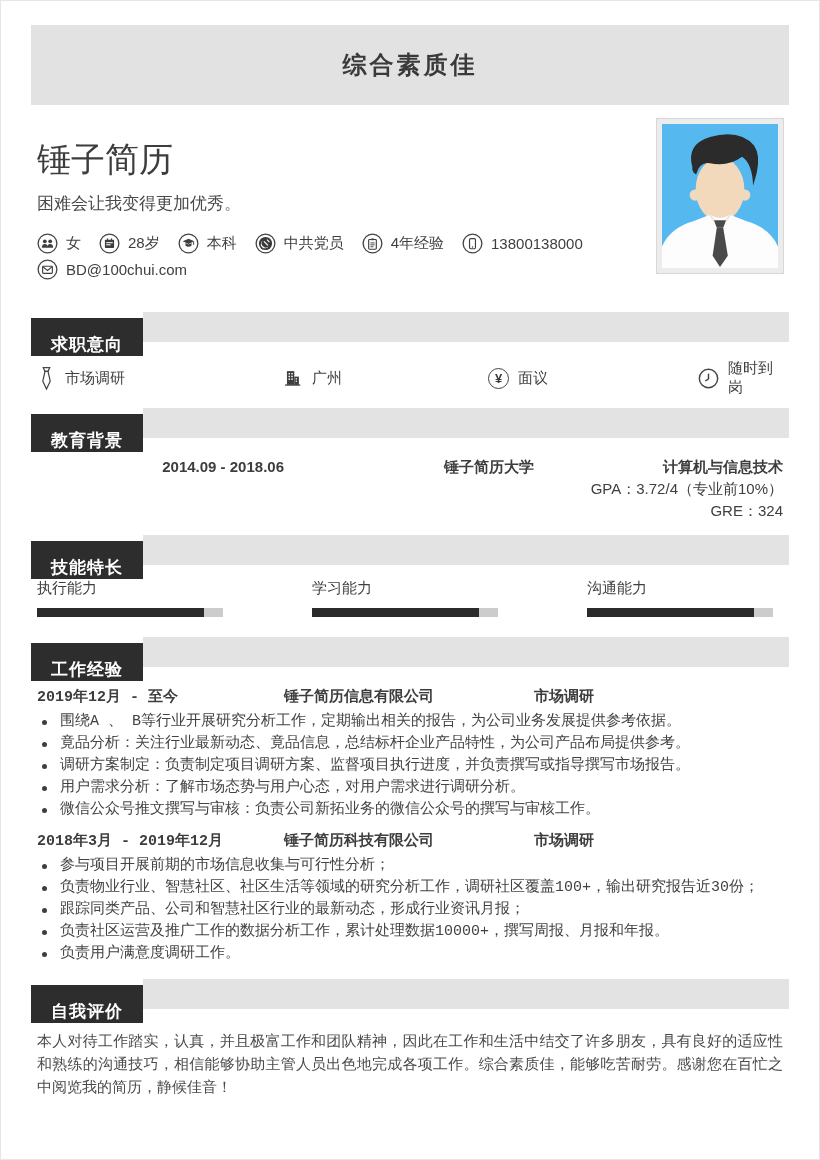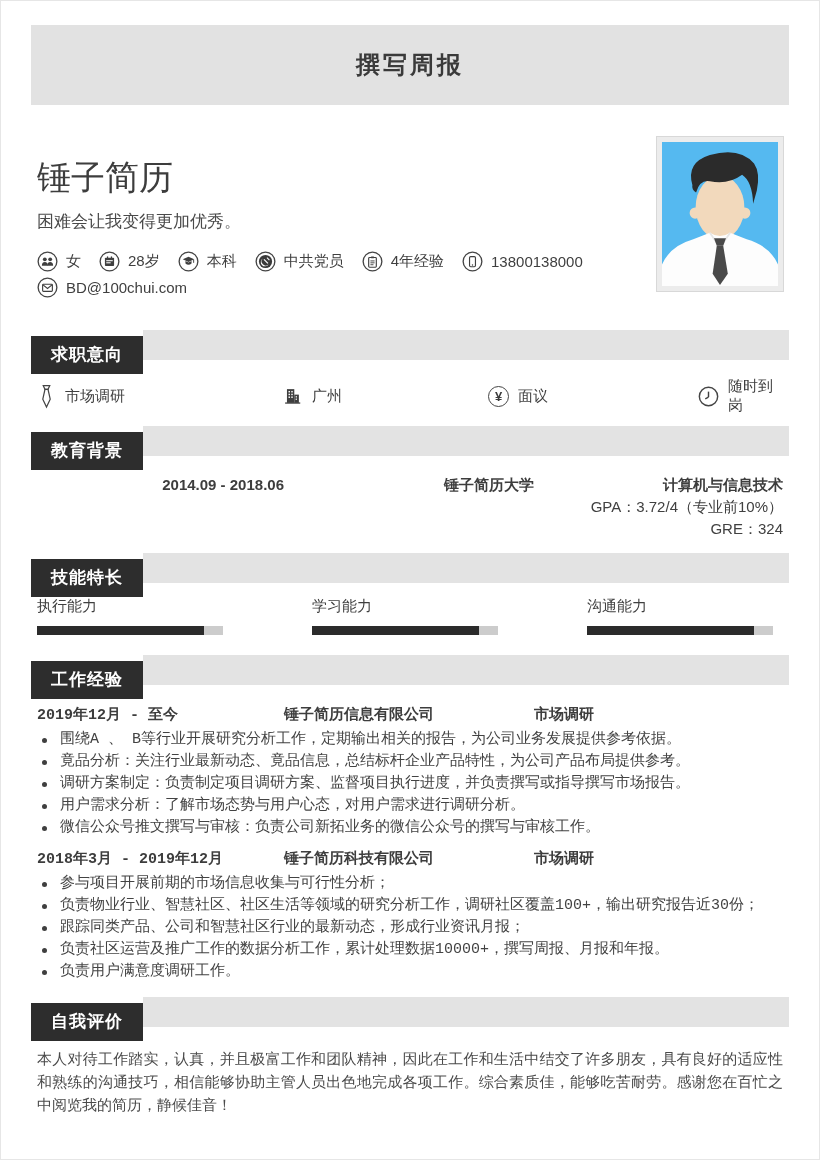--- a/index.html
+++ b/index.html
@@ -14,21 +14,21 @@
   .page { padding:24px 30px 0 30px; }
 
   
   .page-header {
     height:80px; background:#e2e2e2;
     display:flex; align-items:center; justify-content:center;
   }
   .page-header h2 { font-size:24px; font-weight:700; color:#3a3a3a; letter-spacing:3px; }
 
   
-  .profile { margin-top:52px; display:flex; justify-content:center; align-items:flex-start; padding:0 6px; }
+  .profile { margin-top:34px; display:flex; justify-content:center; align-items:flex-start; padding:0 6px; }
   .profile-left { flex:1; }
   .person-name { font-size:34px; font-weight:400; color:#3d3d3d; line-height:40px; }
   .motto { margin-top:14px; font-size:17px; line-height:21px; color:#4a4a4a; }
   .info-rows { margin-top:18px; }
   .info-row { display:flex; align-items:center; gap:18px; height:22px; margin-bottom:4px; }
   .info-item { display:flex; align-items:center; gap:8px; font-size:15px; color:#3f3f3f; }
   .cicon svg { display:block; }
 
   
   .avatar {
@@ -37,21 +37,21 @@
     border:5px solid #ececec;
     box-shadow:0 0 0 1px #d8d8d8;
     background:#55b9f0;
   }
   .avatar svg { display:block; width:100%; height:100%; }
 
   
   .section-header { display:flex; align-items:center; height:38px; }
   .section-header .label {
     background:#2d2d2d; color:#fff; height:38px; line-height:38px;
-    padding:0 20px; font-size:17px; font-weight:700; letter-spacing:1px; flex:0 0 auto;margin-top:20px;
+    padding:8px 20px; font-size:17px; font-weight:700; letter-spacing:1px; flex:0 0 auto;margin-top:20px;
   }
   .section-header .tail { flex:1; height:30px; background:#e3e3e3; }
 
   .sec-intent { margin-top:24px; }
   .sec-edu    { margin-top:14px; }
   .sec-skill  { margin-top:9px; }
   .sec-exp    { margin-top:16px; }
   .sec-eval   { margin-top:10px; }
 
   .content { padding:0 6px; }
@@ -92,21 +92,21 @@
 
   
   .eval-text { margin-top:16px; font-size:15px; line-height:23px; color:#4a4a4a; text-align:justify; }
 </style>
 </head>
 <body>
 
 <div class="page">
 
   <div class="page-header">
-    <h2>撰写周报</h2>
+    <h2>综合素质佳</h2>
   </div>
 
   <div class="profile">
     <div class="profile-left">
       <h1 class="person-name">锤子简历</h1>
       <p class="motto">困难会让我变得更加优秀。</p>
 
       <div class="info-rows">
         <div class="info-row">
           <span class="info-item">

